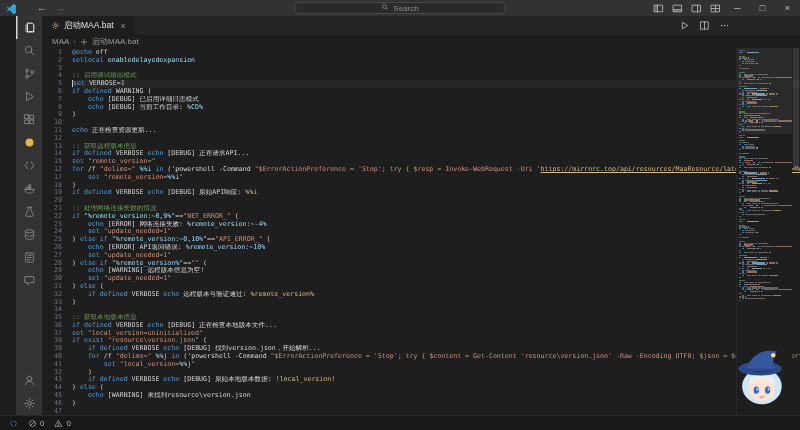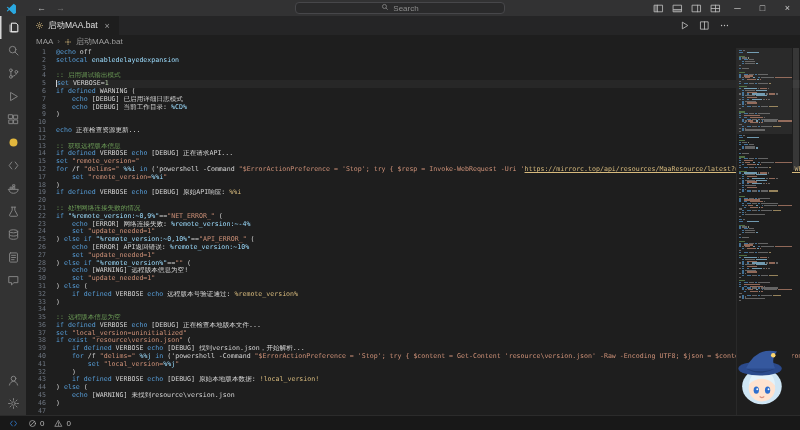--- a/index.html
+++ b/index.html
@@ -16,21 +16,21 @@
   .nav-arrows .fwd { color:#6e6e6e; }
   .cmd-center { position:absolute; left:50%; transform:translateX(-50%); top:2px;
     width:210px; height:12px; background:#2a2a2b; border:1px solid #47474a; border-radius:4px;
     display:flex; align-items:center; justify-content:center; gap:4px; color:#8d8d8d; font-size:8px; }
   .tb-right { margin-left:auto; display:flex; align-items:center; height:100%; }
   .tb-icon { width:19px; height:100%; display:flex; align-items:center; justify-content:center; color:#bfbfbf; }
   .win-btn { width:25px; height:100%; display:flex; align-items:center; justify-content:center;
     font-size:9px; color:#cccccc; }
 
   
-  .main { display:flex; height:399px; }
+  .main { display:flex; height:399px;margin-left:16px; }
 
   .activitybar { width:26px; background:#333333; display:flex; flex-direction:column;
     align-items:stretch; flex:none; }
   .ab-item { height:23px; display:flex; align-items:center; justify-content:center;
     color:#858585; position:relative; }
   .ab-item.active { color:#ffffff; box-shadow: inset 1.5px 0 0 #d7d7d7; }
   .ab-spacer { flex:1; }
 
   .editor-col { flex:1; display:flex; flex-direction:column; min-width:0; background:#1e1e1e; }
 
@@ -365,21 +365,21 @@
           <div class="code-line"><span class="tk-txt">) </span><span class="tk-kw">else</span><span class="tk-txt"> </span><span class="tk-kw">if</span><span class="tk-txt"> </span><span class="tk-var">"%remote_version:~0,10%"</span><span class="tk-txt">==</span><span class="tk-str">"API_ERROR_"</span><span class="tk-txt"> (</span></div>
           <div class="code-line"><span class="tk-txt">    </span><span class="tk-kw">echo</span><span class="tk-txt"> [ERROR] API返回错误: </span><span class="tk-var">%remote_version:~10%</span></div>
           <div class="code-line"><span class="tk-txt">    </span><span class="tk-kw">set</span><span class="tk-txt"> </span><span class="tk-str">"update_needed=1"</span></div>
           <div class="code-line"><span class="tk-txt">) </span><span class="tk-kw">else</span><span class="tk-txt"> </span><span class="tk-kw">if</span><span class="tk-txt"> </span><span class="tk-var">"%remote_version%"</span><span class="tk-txt">==</span><span class="tk-str">""</span><span class="tk-txt"> (</span></div>
           <div class="code-line"><span class="tk-txt">    </span><span class="tk-kw">echo</span><span class="tk-txt"> [WARNING] 远程版本信息为空!</span></div>
           <div class="code-line"><span class="tk-txt">    </span><span class="tk-kw">set</span><span class="tk-txt"> </span><span class="tk-str">"update_needed=1"</span></div>
           <div class="code-line"><span class="tk-txt">) </span><span class="tk-kw">else</span><span class="tk-txt"> (</span></div>
           <div class="code-line"><span class="tk-txt">    </span><span class="tk-kw">if</span><span class="tk-txt"> </span><span class="tk-kw">defined</span><span class="tk-txt"> VERBOSE </span><span class="tk-kw">echo</span><span class="tk-txt"> 远程版本号验证通过: </span><span class="tk-varx">%remote_version%</span></div>
           <div class="code-line"><span class="tk-txt">)</span></div>
           <div class="code-line"></div>
-          <div class="code-line"><span class="tk-cmt">:: 远程版本信息为空</span></div>
+          <div class="code-line"><span class="tk-cmt">:: 获取本地版本信息</span></div>
           <div class="code-line"><span class="tk-kw">if</span><span class="tk-txt"> </span><span class="tk-kw">defined</span><span class="tk-txt"> VERBOSE </span><span class="tk-kw">echo</span><span class="tk-txt"> [DEBUG] 正在检查本地版本文件...</span></div>
           <div class="code-line"><span class="tk-kw">set</span><span class="tk-txt"> </span><span class="tk-str">"local_version=uninitialized"</span></div>
           <div class="code-line"><span class="tk-kw">if</span><span class="tk-txt"> </span><span class="tk-kw">exist</span><span class="tk-txt"> </span><span class="tk-str">"resource\version.json"</span><span class="tk-txt"> (</span></div>
           <div class="code-line"><span class="tk-txt">    </span><span class="tk-kw">if</span><span class="tk-txt"> </span><span class="tk-kw">defined</span><span class="tk-txt"> VERBOSE </span><span class="tk-kw">echo</span><span class="tk-txt"> [DEBUG] 找到version.json，开始解析...</span></div>
           <div class="code-line"><span class="tk-txt">    </span><span class="tk-kw">for</span><span class="tk-txt"> /f </span><span class="tk-str">"delims="</span><span class="tk-txt"> </span><span class="tk-var">%%j</span><span class="tk-txt"> </span><span class="tk-kw">in</span><span class="tk-txt"> ('powershell -Command </span><span class="tk-str">"$ErrorActionPreference = 'Stop'; try { $content = Get-Content 'resource\version.json' -Raw -Encoding UTF8; $json = $content | ConvertFrom-Json; if (-not $json.PSObjec</span></div>
           <div class="code-line"><span class="tk-txt">        </span><span class="tk-kw">set</span><span class="tk-txt"> </span><span class="tk-str">"local_version=</span><span class="tk-var">%%j</span><span class="tk-str">"</span></div>
           <div class="code-line"><span class="tk-txt">    )</span></div>
           <div class="code-line"><span class="tk-txt">    </span><span class="tk-kw">if</span><span class="tk-txt"> </span><span class="tk-kw">defined</span><span class="tk-txt"> VERBOSE </span><span class="tk-kw">echo</span><span class="tk-txt"> [DEBUG] 原始本地版本数据: </span><span class="tk-varx">!local_version!</span></div>
           <div class="code-line"><span class="tk-txt">) </span><span class="tk-kw">else</span><span class="tk-txt"> (</span></div>
           <div class="code-line"><span class="tk-txt">    </span><span class="tk-kw">echo</span><span class="tk-txt"> [WARNING] 未找到resource\version.json</span></div>

